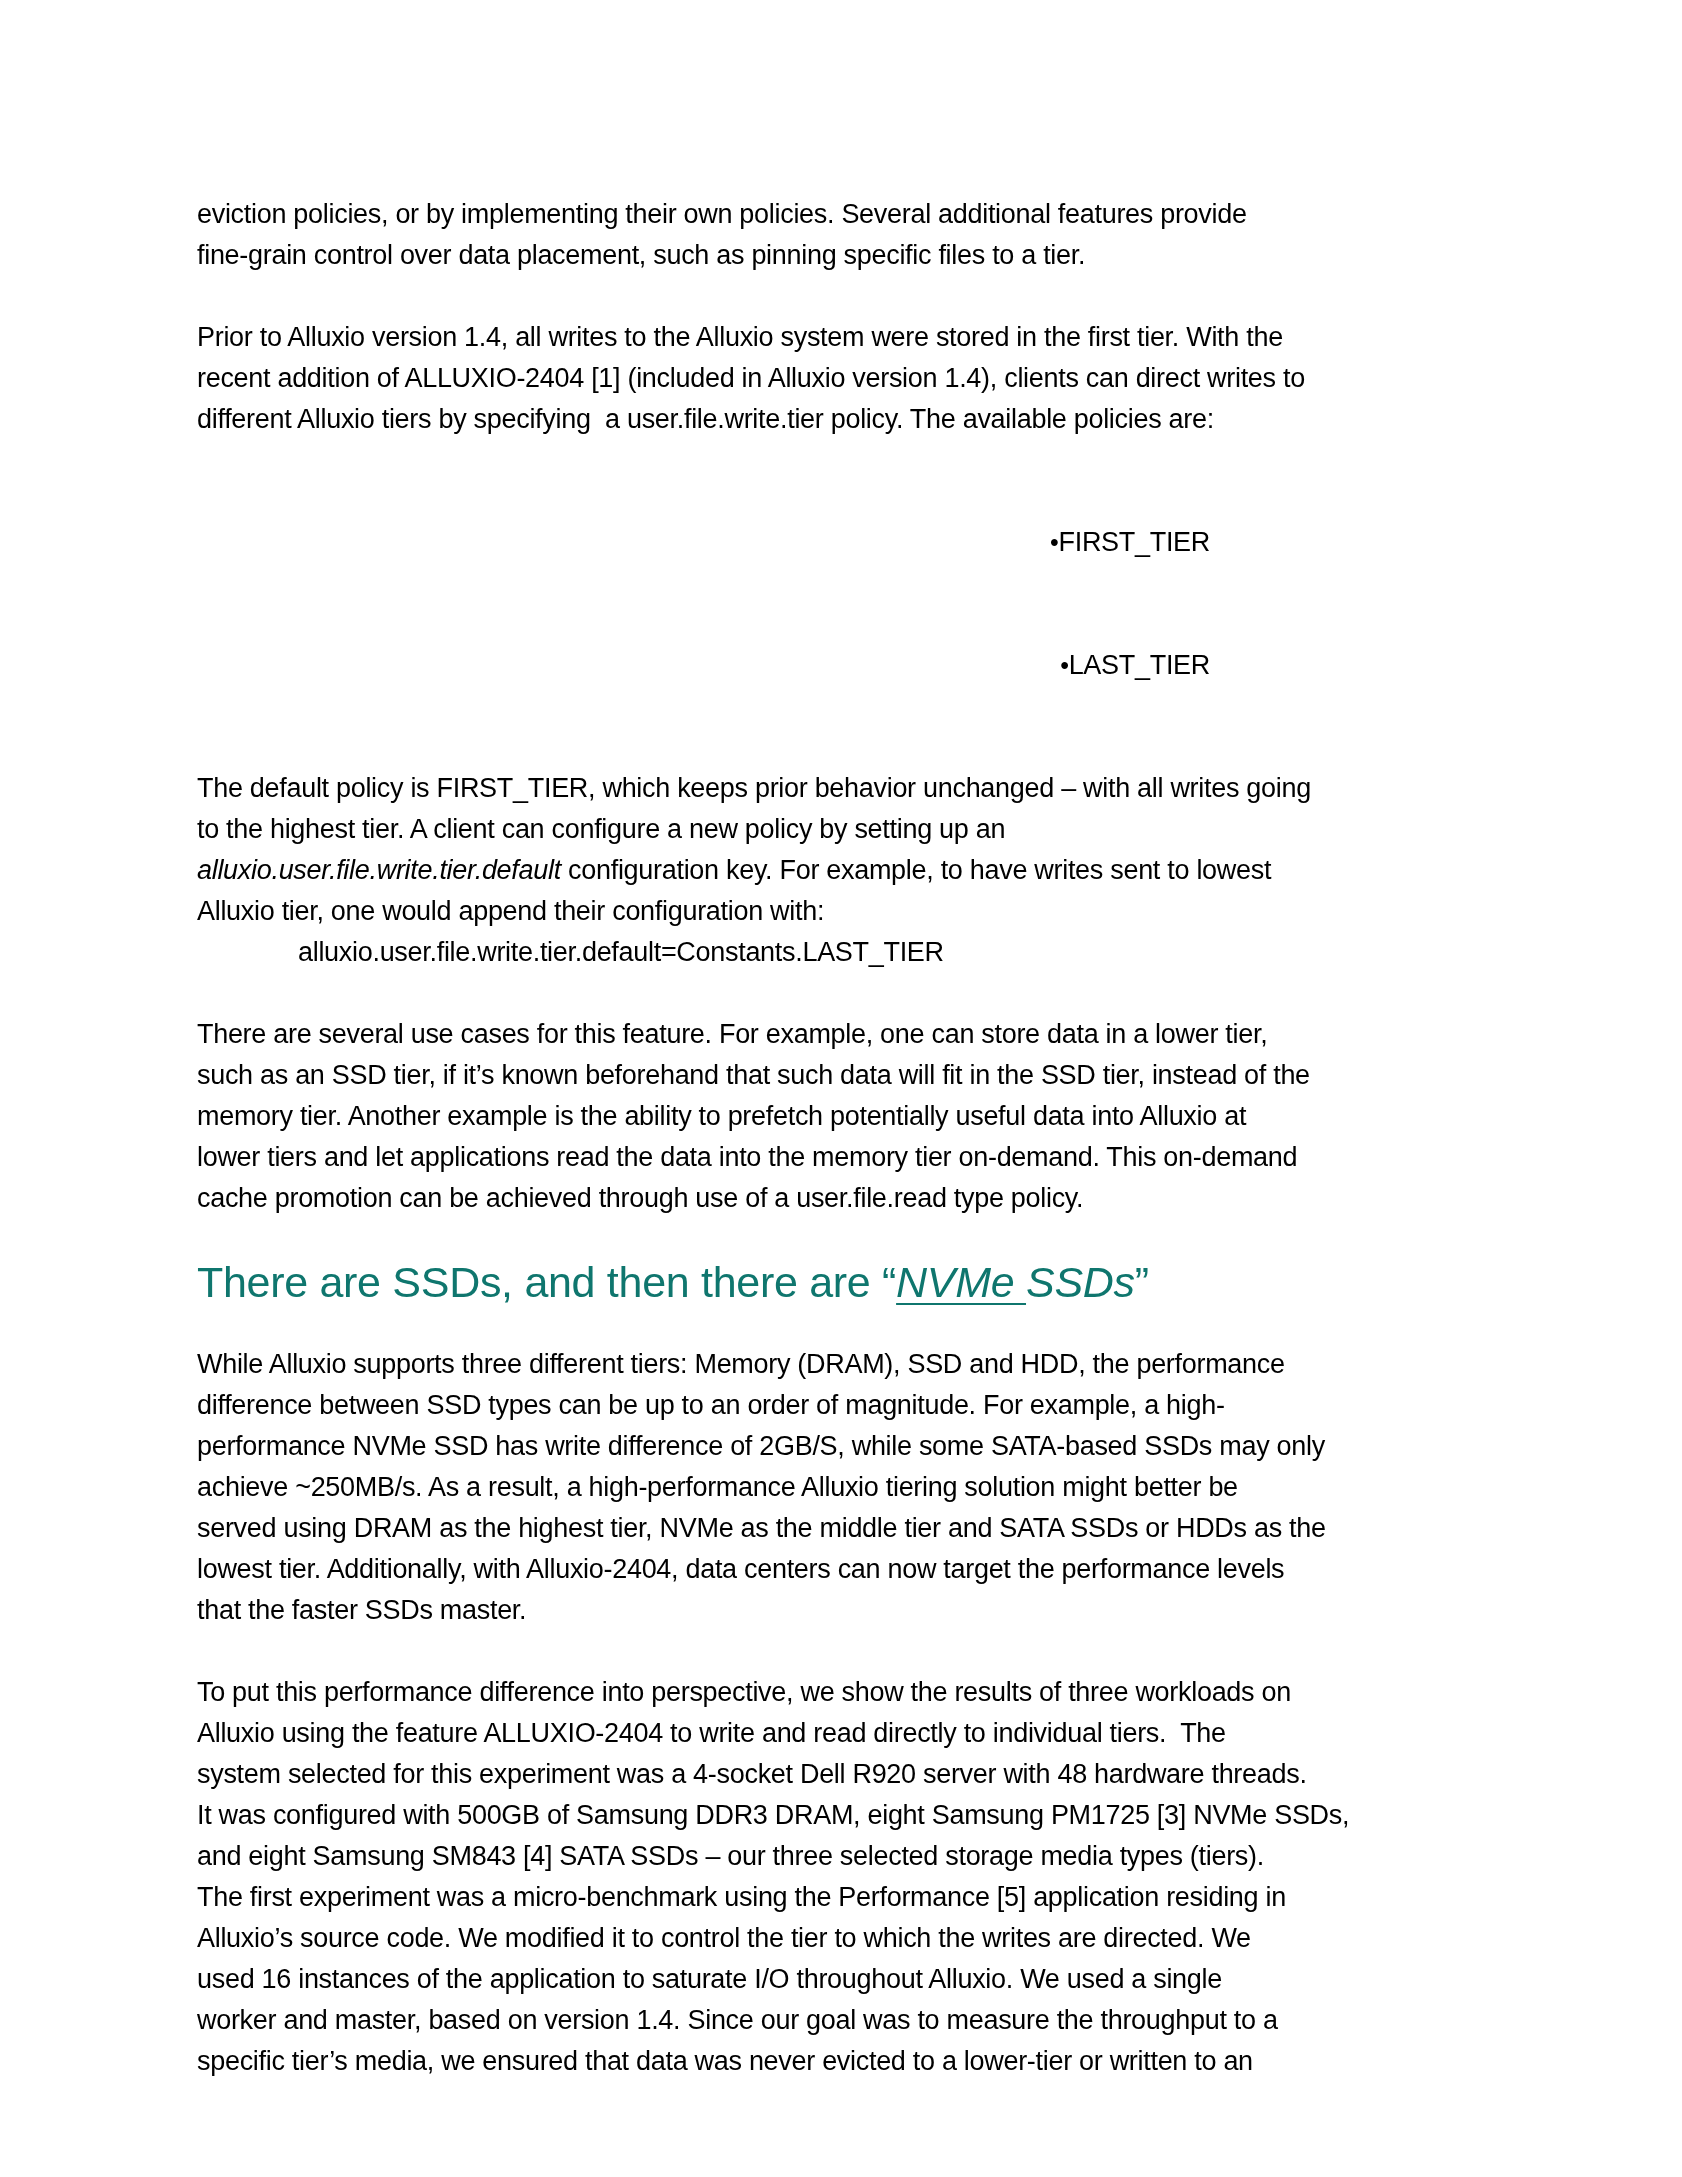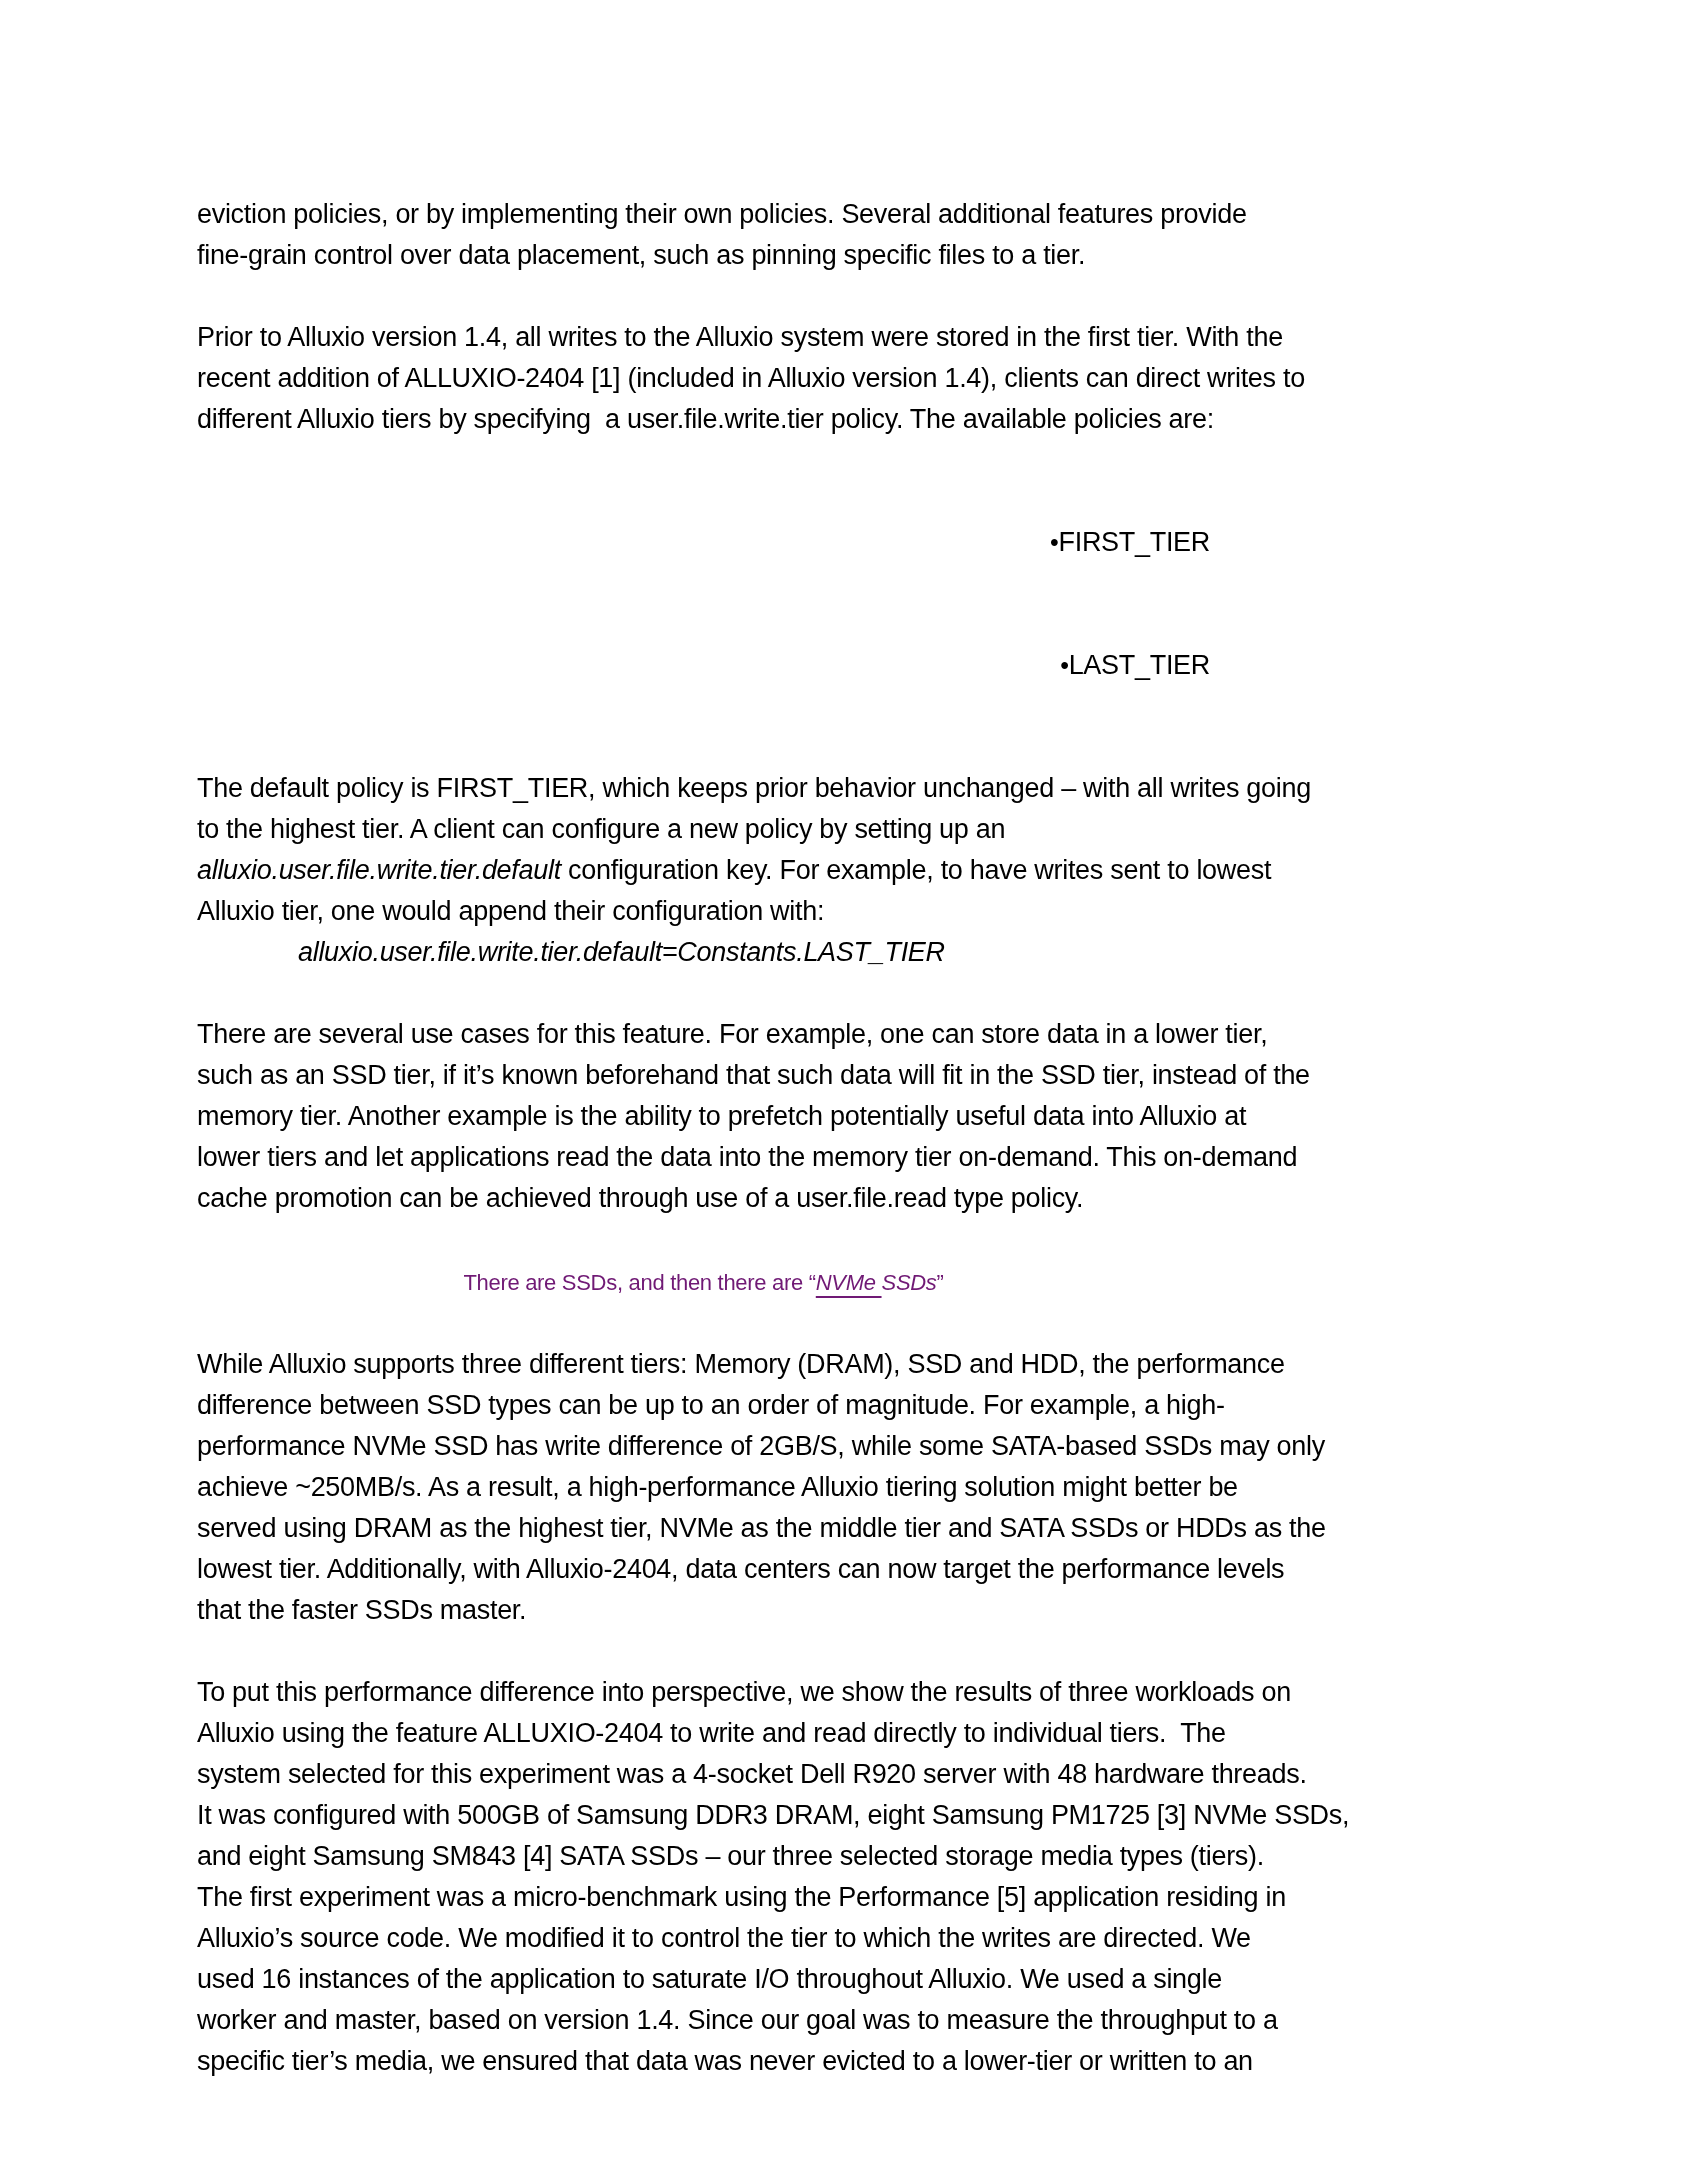--- a/index.html
+++ b/index.html
@@ -22,37 +22,35 @@
     line-height: 41px;
     letter-spacing: -0.3px;
     color: #000000;
     background: #ffffff;
   }
   .para { margin: 0 0 41px 0; }
   .line { white-space: pre; }
   .italic { font-style: italic; }
   .config-line {
     margin-left: 101px;
-    font-style: italic;
   }
   .bullet-item { padding-left: 55px; white-space: pre; text-align: right; }
   .bullet-dot {
     display: inline-block;
     width: 45px;
     font-size: 25px;
   }
   .heading {
     margin: 7.8px 0 39px 0;
-    font-size: 22px;
+    font-size: 43px;
     line-height: 45px;
     font-weight: 400;
-    color: #701a75;
+    color: #0f766e;
     letter-spacing: -0.3px;
     white-space: pre;
-    text-align: center;
   }
   .heading-link {
     font-style: italic;
     text-decoration: underline;
     text-underline-offset: 5.8px;
     text-decoration-thickness: 1.9px;
   }
   .heading-italic { font-style: italic; }
 </style>
 </head>

